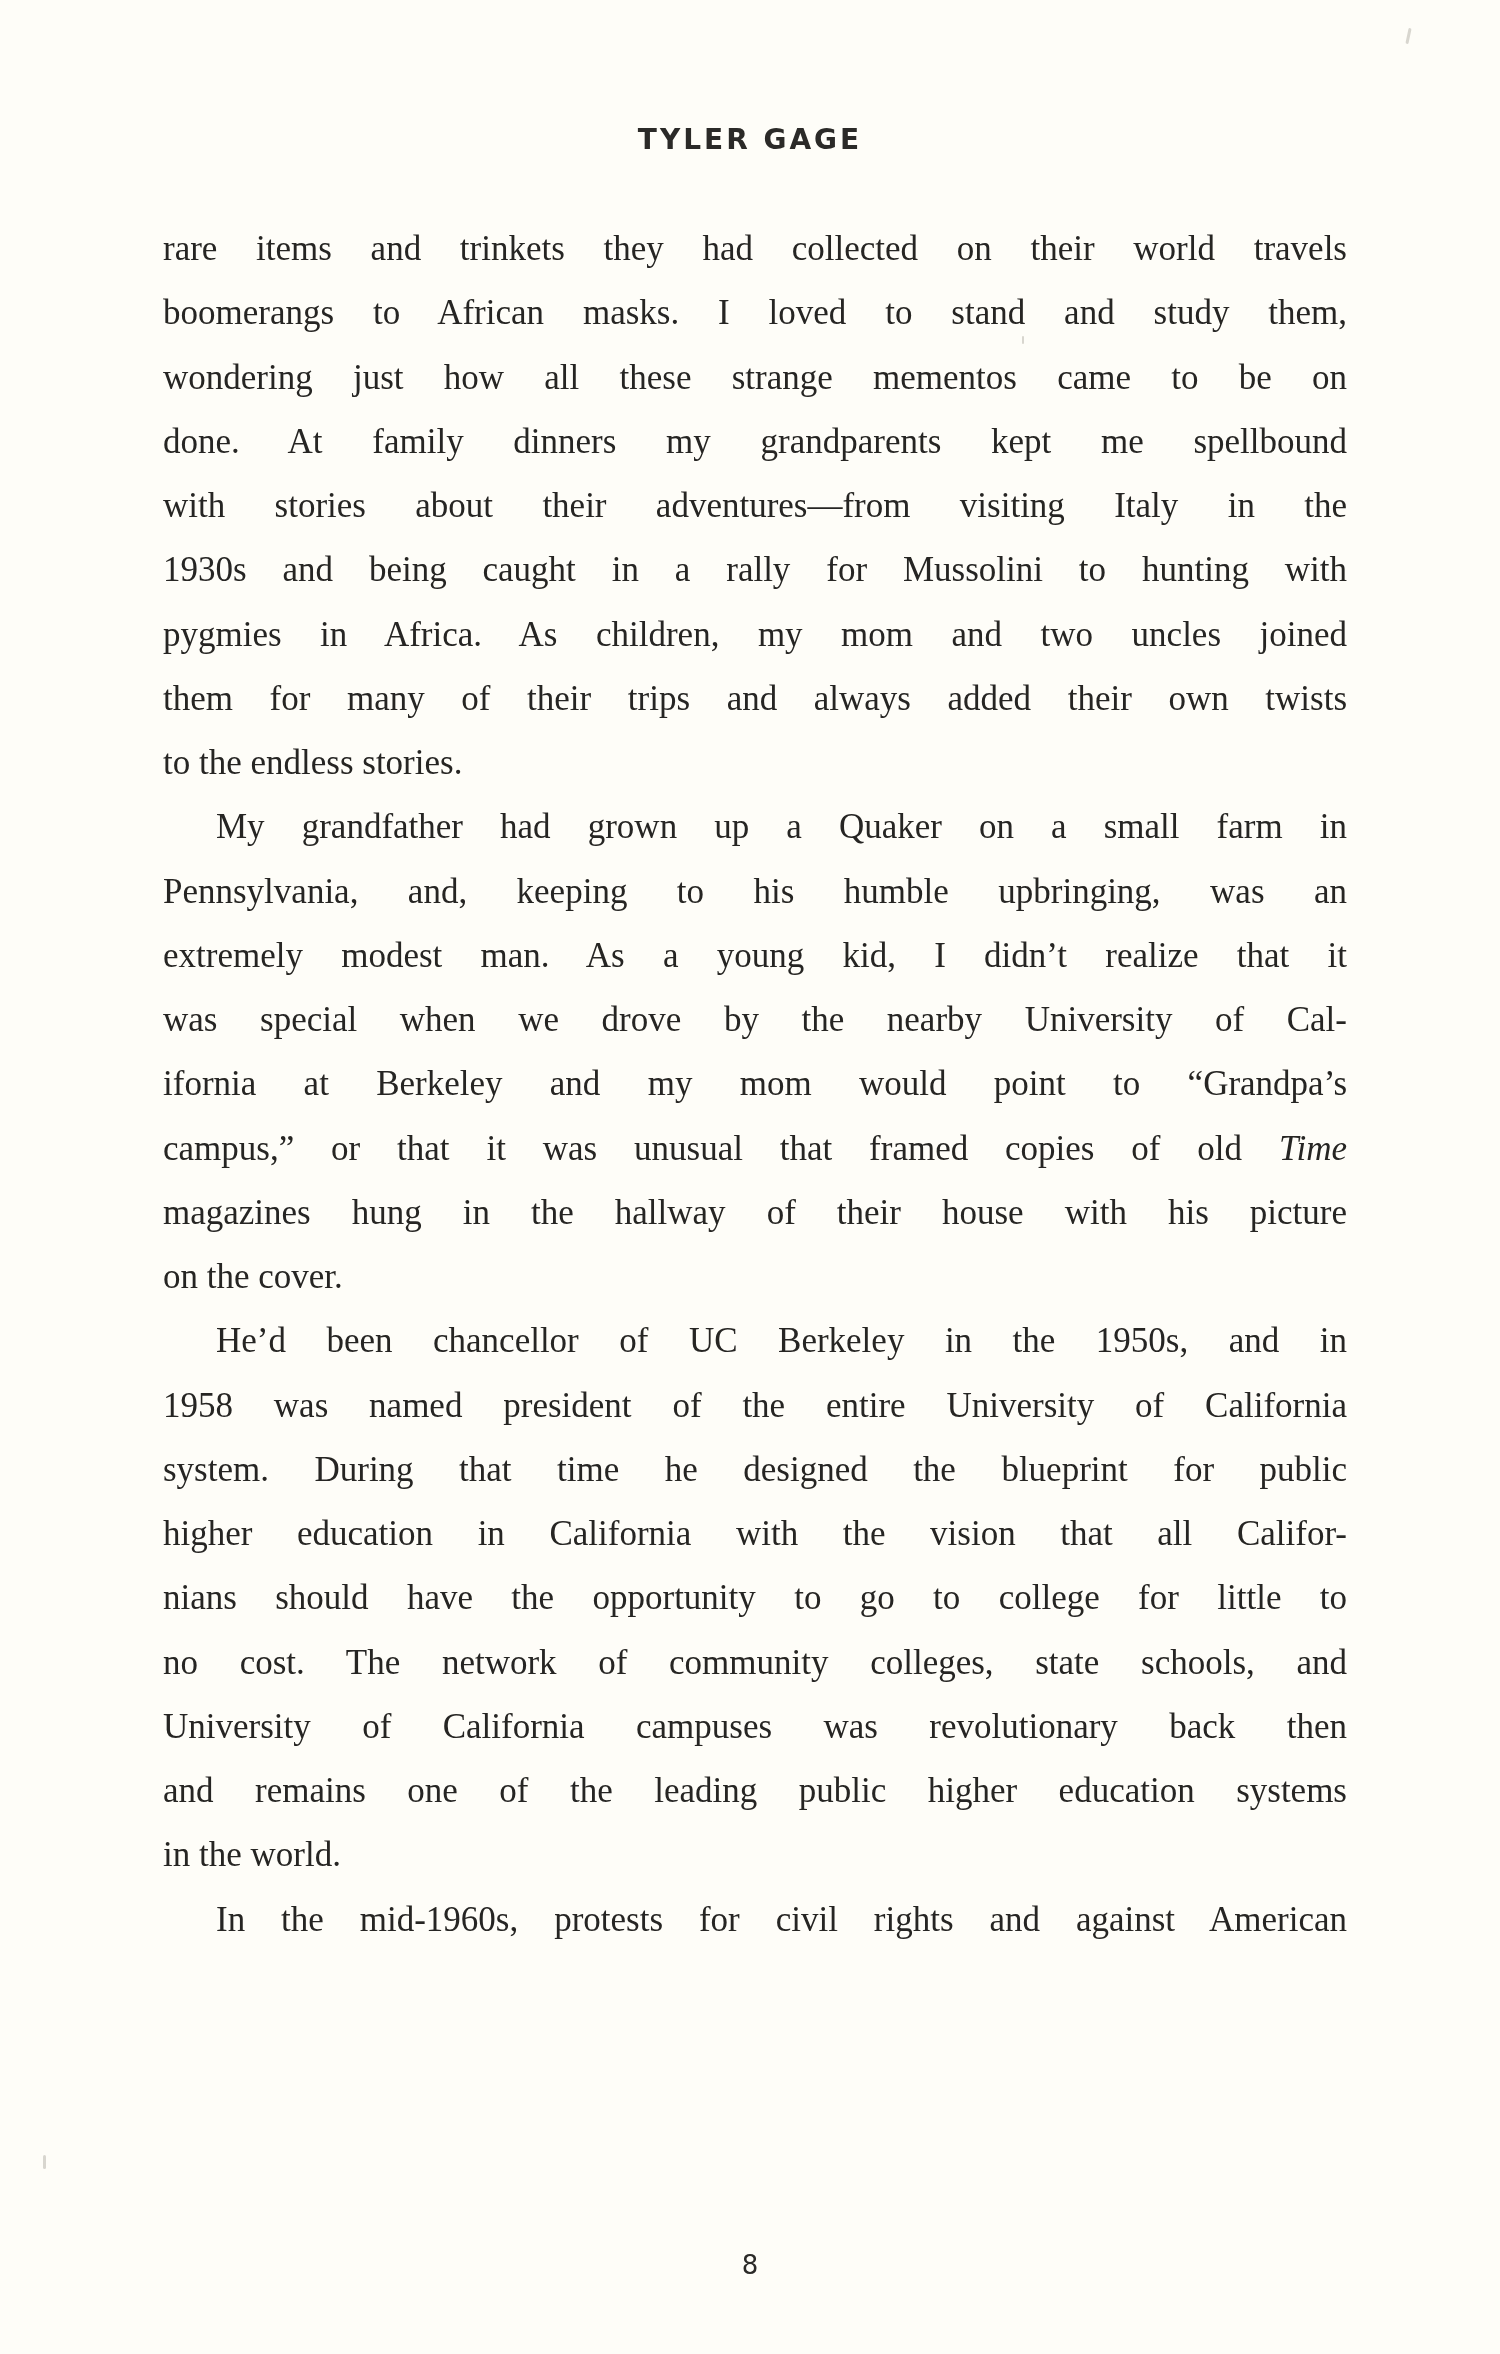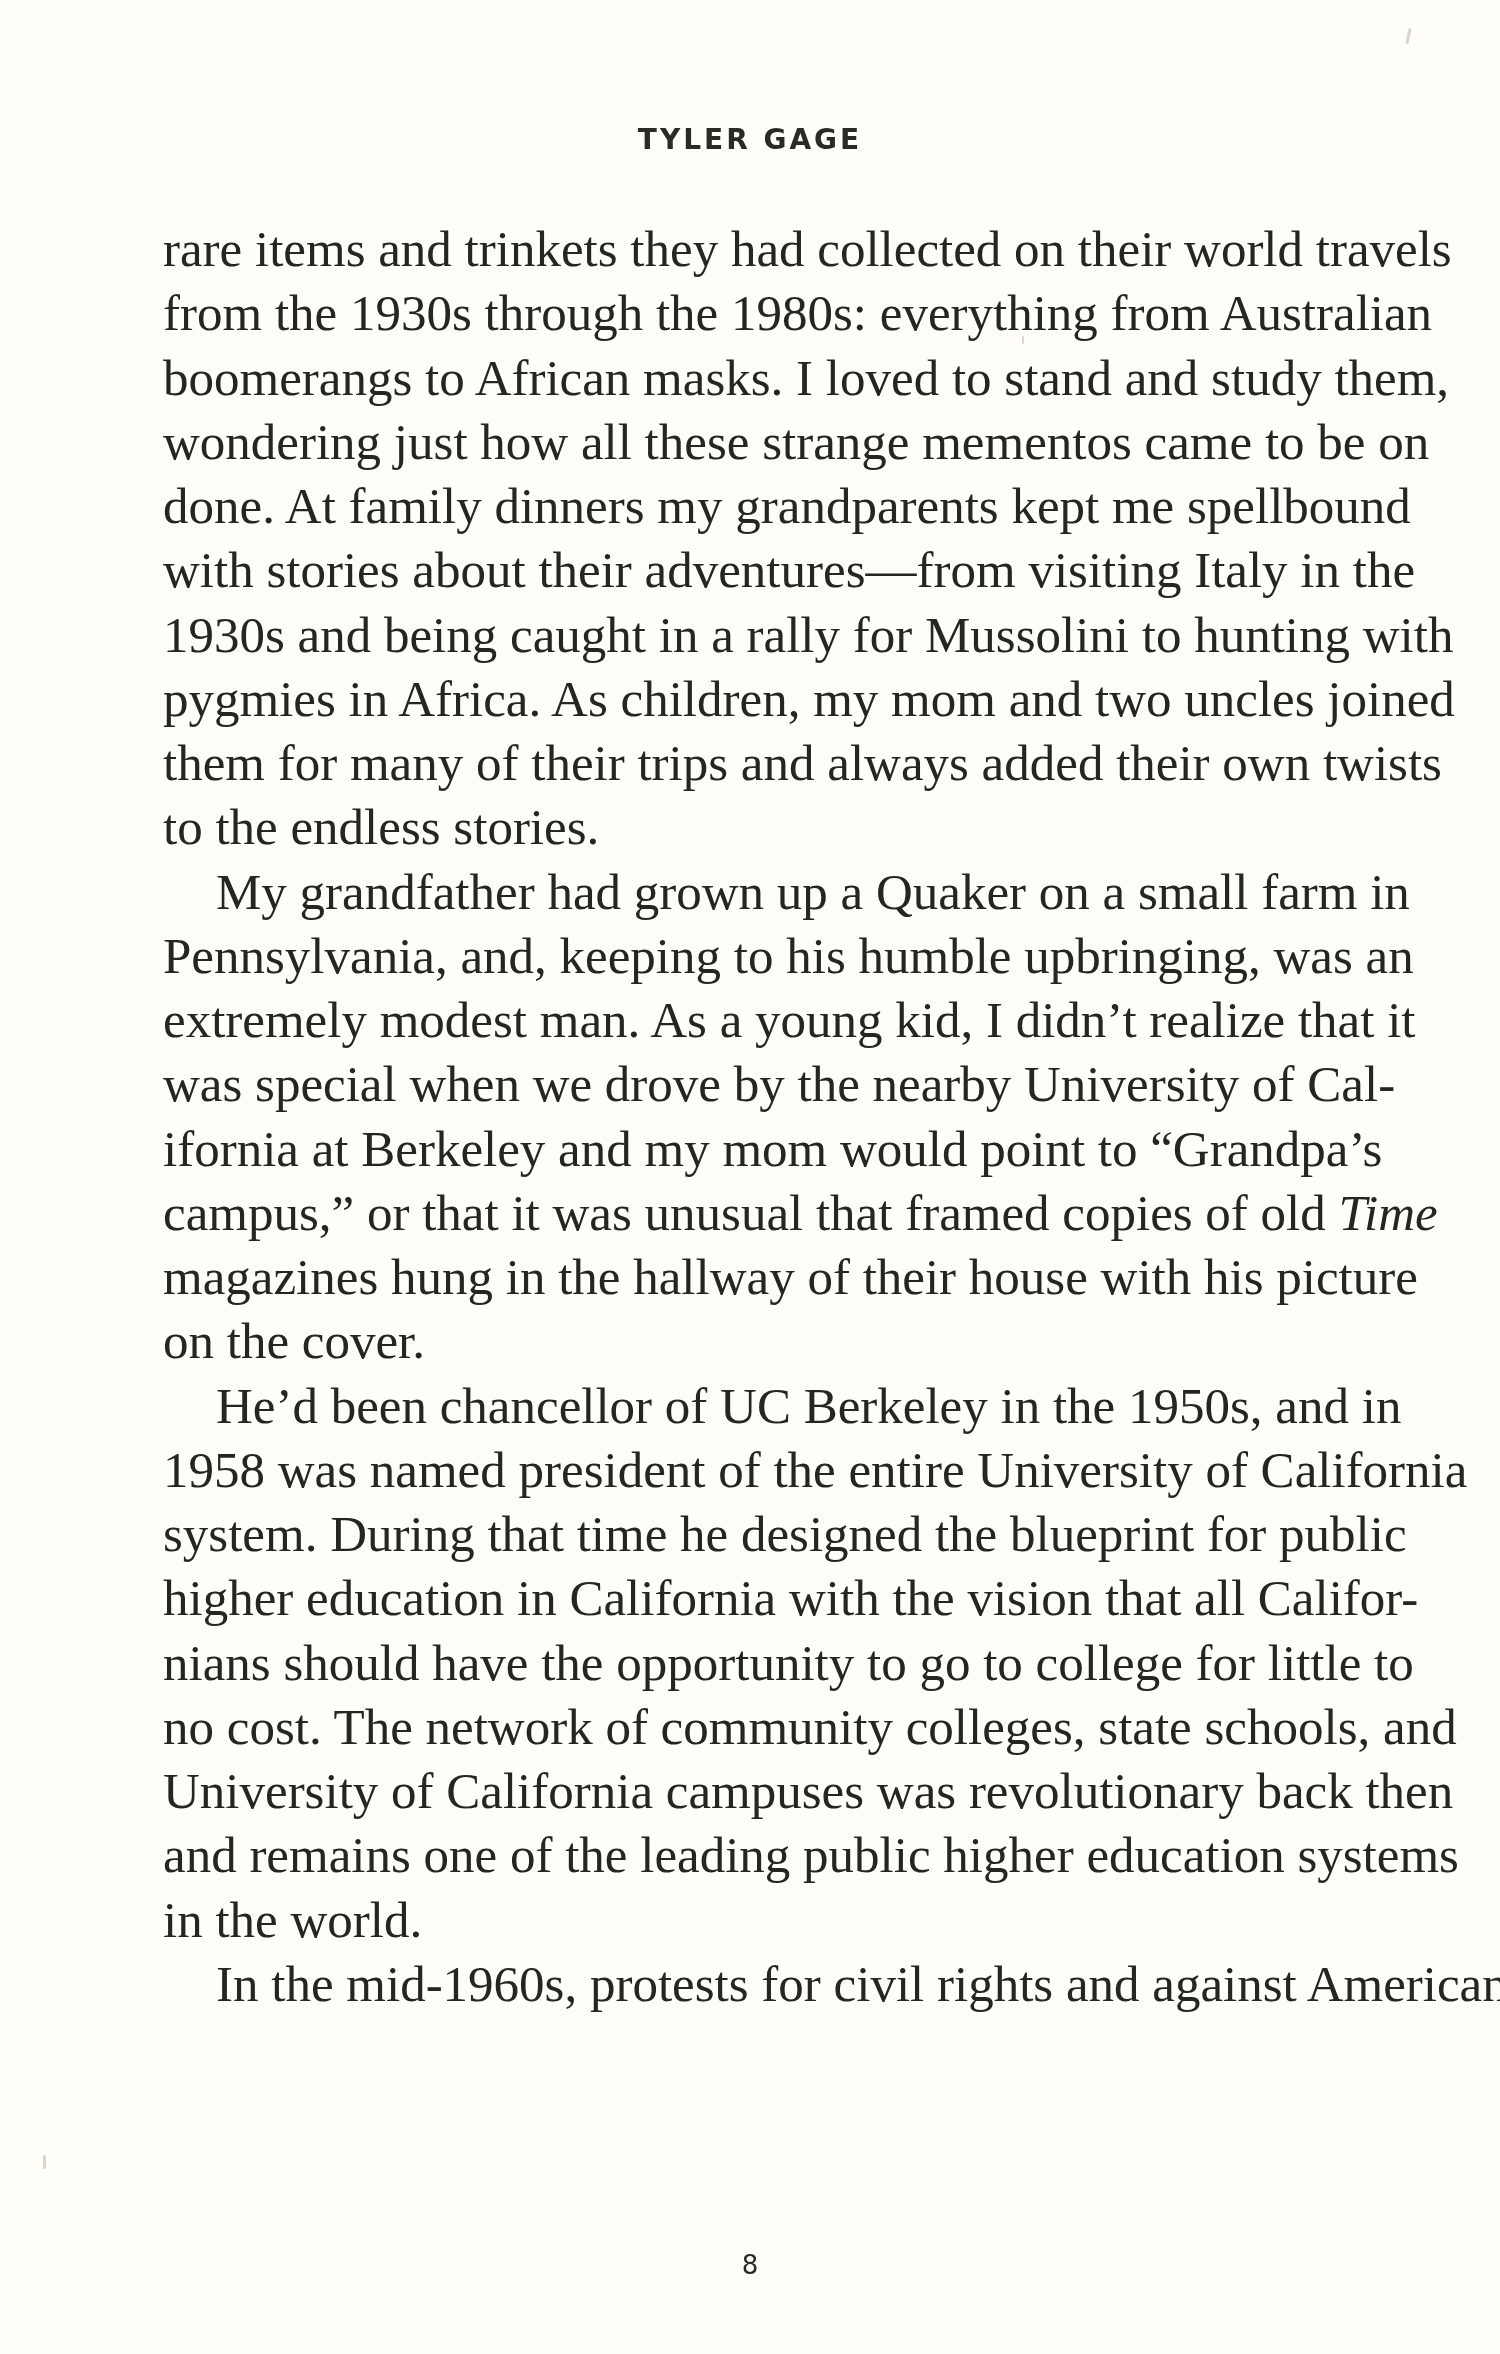--- a/index.html
+++ b/index.html
@@ -32,21 +32,21 @@
       letter-spacing: 3px;
       color: #2b2a28;
       line-height: 36px;
     }
     .body-text {
       position: absolute;
       left: 163px;
       top: 217px;
       width: 1184px;
       font-family: "Liberation Serif", serif;
-      font-size: 51px;
+      font-size: 35px;
       color: #262523;
     }
     .line {
       display: block;
       height: 64.25px;
       line-height: 64.25px;
       white-space: nowrap;
       text-align: justify;
       text-align-last: justify;
     }
@@ -78,21 +78,20 @@
 </head>
 <body>
 
 <div class="page">
   <div class="running-head">TYLER GAGE</div>
 
   <div class="body-text">
 
     <div>
       <span class="line">rare items and trinkets they had collected on their world travels</span>
-      <span class="line">from the 1930s through the 1980s: everything from Australian</span>
       <span class="line">boomerangs to African masks. I loved to stand and study them,</span>
       <span class="line">wondering just how all these strange mementos came to be on</span>
       <span class="line">done. At family dinners my grandparents kept me spellbound</span>
       <span class="line">with stories about their adventures—from visiting Italy in the</span>
       <span class="line">1930s and being caught in a rally for Mussolini to hunting with</span>
       <span class="line">pygmies in Africa. As children, my mom and two uncles joined</span>
       <span class="line">them for many of their trips and always added their own twists</span>
       <span class="line last">to the endless stories.</span>
     </div>
 

